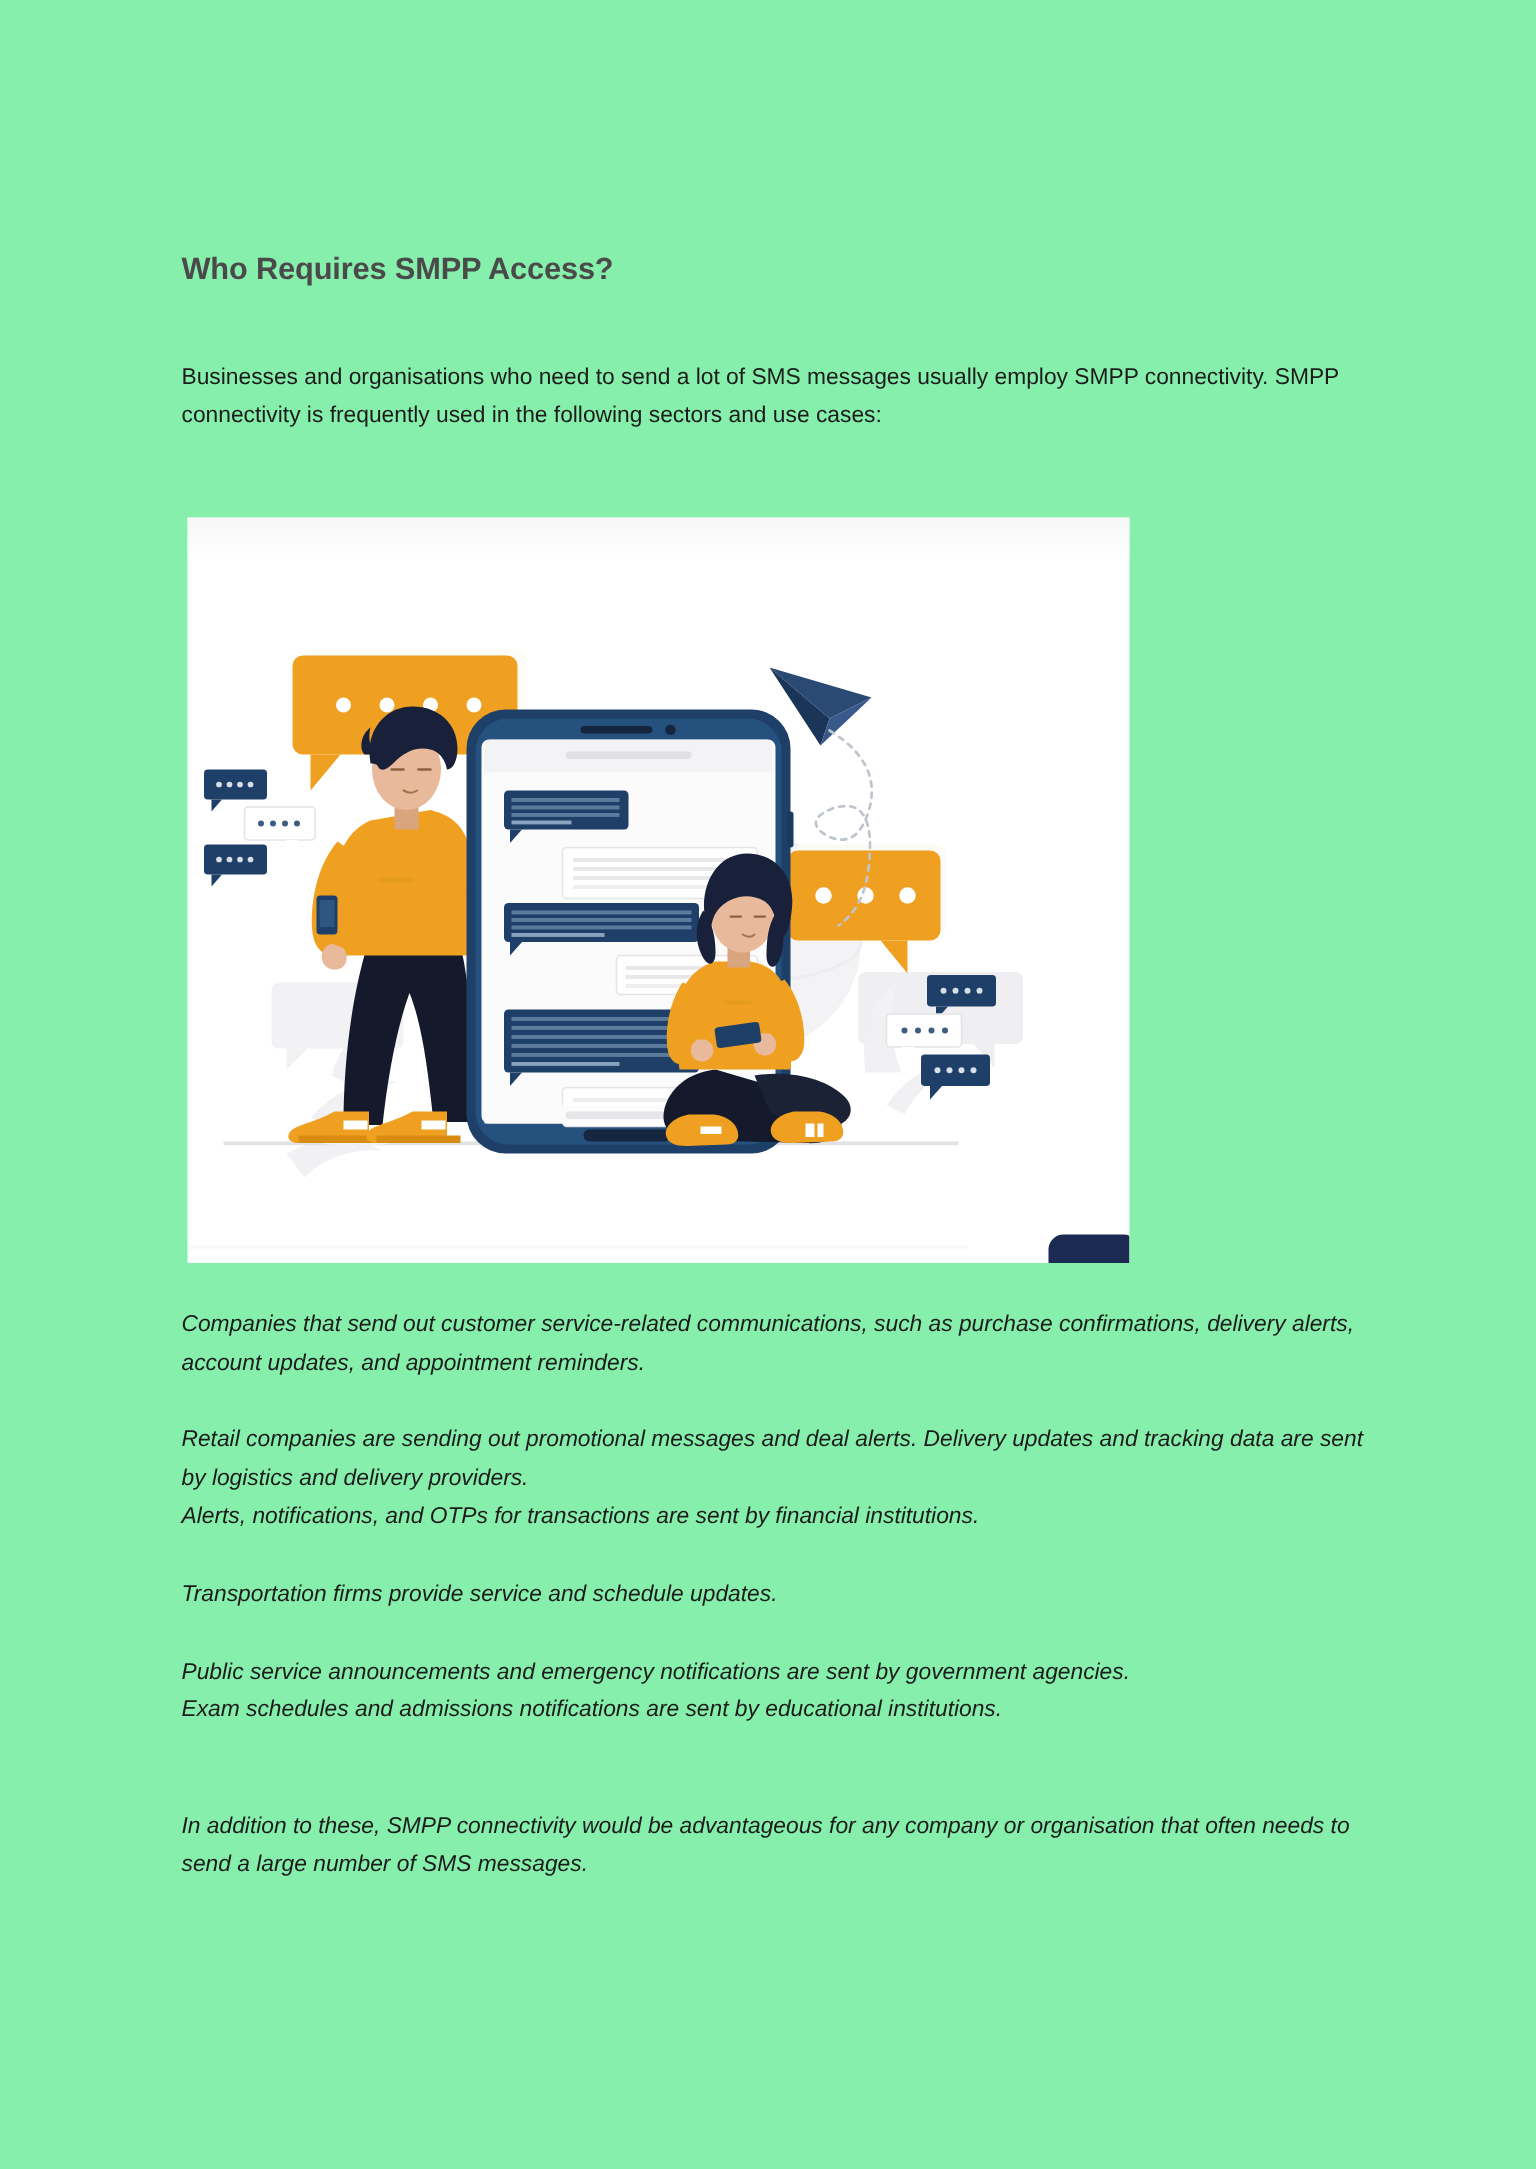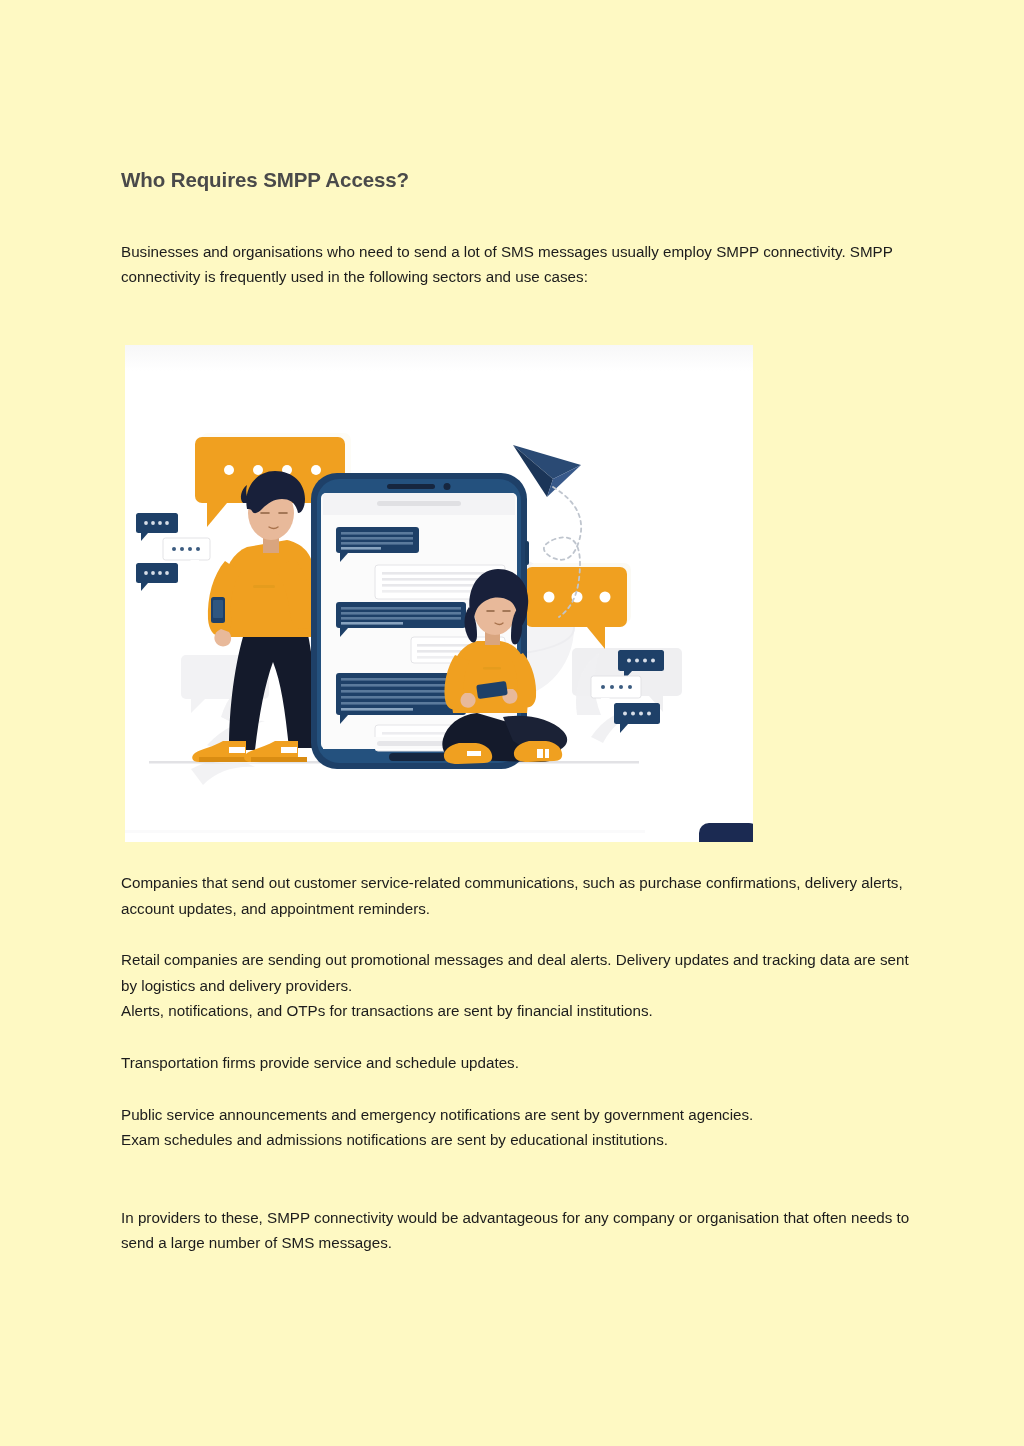--- a/index.html
+++ b/index.html
@@ -16,21 +16,21 @@
     color: #1a1a1a;
     overflow: hidden;
   }
 
   .page {
     position: absolute;
     left: 0;
     top: 0;
     width: 1024px;
     height: 1446px;
-    background: #fef9c3;
+    background: #86efac;
   }
 
   .content {
     position: absolute;
     left: 121px;
     top: 168px;
     width: 782px;
   }
 
   h1.page-title {
@@ -79,20 +79,21 @@
     position: absolute;
     left: 121px;
     top: 870px;
     width: 790px;
   }
   .lower p {
     font-size: 15.2px;
     line-height: 25.6px;
     color: #1c1c1c;
     margin: 0;
+    font-style: italic;
   }
   .spacer-26 { height: 26px; }
   .spacer-52 { height: 52px; }
 </style>
 </head>
 <body>
 
 <div class="page">
 
   <div class="content">
@@ -409,16 +410,16 @@
     <p>Companies that send out customer service-related communications, such as purchase confirmations, delivery alerts, account updates, and appointment reminders.</p>
     <div class="spacer-26"></div>
     <p>Retail companies are sending out promotional messages and deal alerts. Delivery updates and tracking data are sent by logistics and delivery providers.</p>
     <p>Alerts, notifications, and OTPs for transactions are sent by financial institutions.</p>
     <div class="spacer-26"></div>
     <p>Transportation firms provide service and schedule updates.</p>
     <div class="spacer-26"></div>
     <p>Public service announcements and emergency notifications are sent by government agencies.</p>
     <p>Exam schedules and admissions notifications are sent by educational institutions.</p>
     <div class="spacer-52"></div>
-    <p>In providers to these, SMPP connectivity would be advantageous for any company or organisation that often needs to send a large number of SMS messages.</p>
+    <p>In addition to these, SMPP connectivity would be advantageous for any company or organisation that often needs to send a large number of SMS messages.</p>
   </div>
 
 </div>
 
 </body></html>

